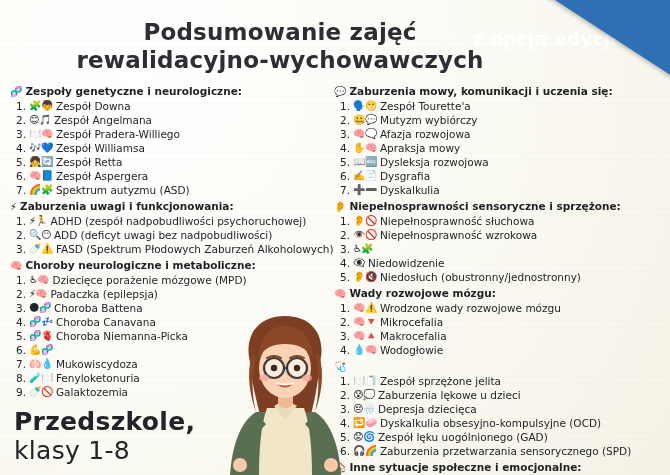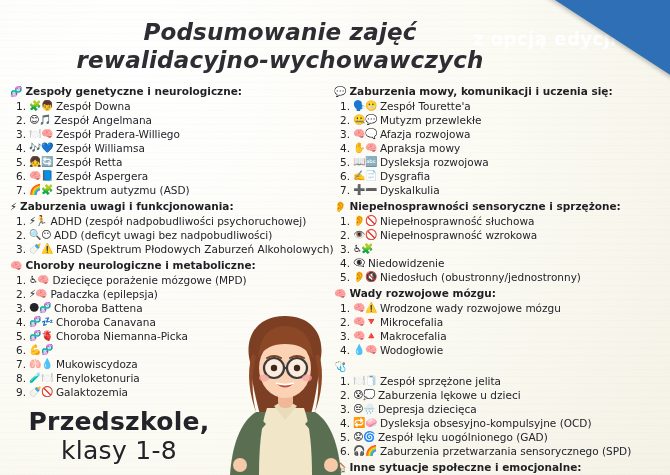--- a/index.html
+++ b/index.html
@@ -31,21 +31,20 @@
   }
 
   
   .title-block {
     position: absolute;
     top: 18px;
     left: 0;
     width: 560px;
     text-align: center;
     z-index: 4;
-    font-style: italic;
   }
   .title-line {
     font-family: "DejaVu Sans", sans-serif;
     font-weight: bold;
     font-size: 23px;
     line-height: 28px;
     color: #2d2d33;
     letter-spacing: 0.2px;
   }
 
@@ -137,21 +136,21 @@
   li .txt {
     flex: 0 0 auto;
   }
 
   
   .bottom-label {
     position: absolute;
     left: 14px;
     bottom: 10px;
     z-index: 5;
-    text-align: center;
+    text-align: left;
     width: 210px;
   }
   .bottom-label .bl1 {
     font-size: 25px;
     font-weight: bold;
     color: #23232a;
     line-height: 29px;
     letter-spacing: 0.3px;
   }
   .bottom-label .bl2 {
@@ -307,21 +306,21 @@
         </div>
         <ol class="items">
           <li>
             <span class="num">1.</span>
             <span class="emos">🗣️😬</span>
             <span class="txt">Zespół Tourette'a</span>
           </li>
           <li>
             <span class="num">2.</span>
             <span class="emos">🤐💬</span>
-            <span class="txt">Mutyzm przewlekłe</span>
+            <span class="txt">Mutyzm wybiórczy</span>
           </li>
           <li>
             <span class="num">3.</span>
             <span class="emos">🧠🗨️</span>
             <span class="txt">Afazja rozwojowa</span>
           </li>
           <li>
             <span class="num">4.</span>
             <span class="emos">✋🧠</span>
             <span class="txt">Apraksja mowy</span>
@@ -413,21 +412,21 @@
             <span class="txt">Zaburzenia lękowe u dzieci</span>
           </li>
           <li>
             <span class="num">3.</span>
             <span class="emos">😔🌧️</span>
             <span class="txt">Depresja dziecięca</span>
           </li>
           <li>
             <span class="num">4.</span>
             <span class="emos">🔁🧼</span>
-            <span class="txt">Dysleksja obsesyjno-kompulsyjne (OCD)</span>
+            <span class="txt">Dyskalkulia obsesyjno-kompulsyjne (OCD)</span>
           </li>
           <li>
             <span class="num">5.</span>
             <span class="emos">😟🌀</span>
             <span class="txt">Zespół lęku uogólnionego (GAD)</span>
           </li>
           <li>
             <span class="num">6.</span>
             <span class="emos">🎧🌈</span>
             <span class="txt">Zaburzenia przetwarzania sensorycznego (SPD)</span>

